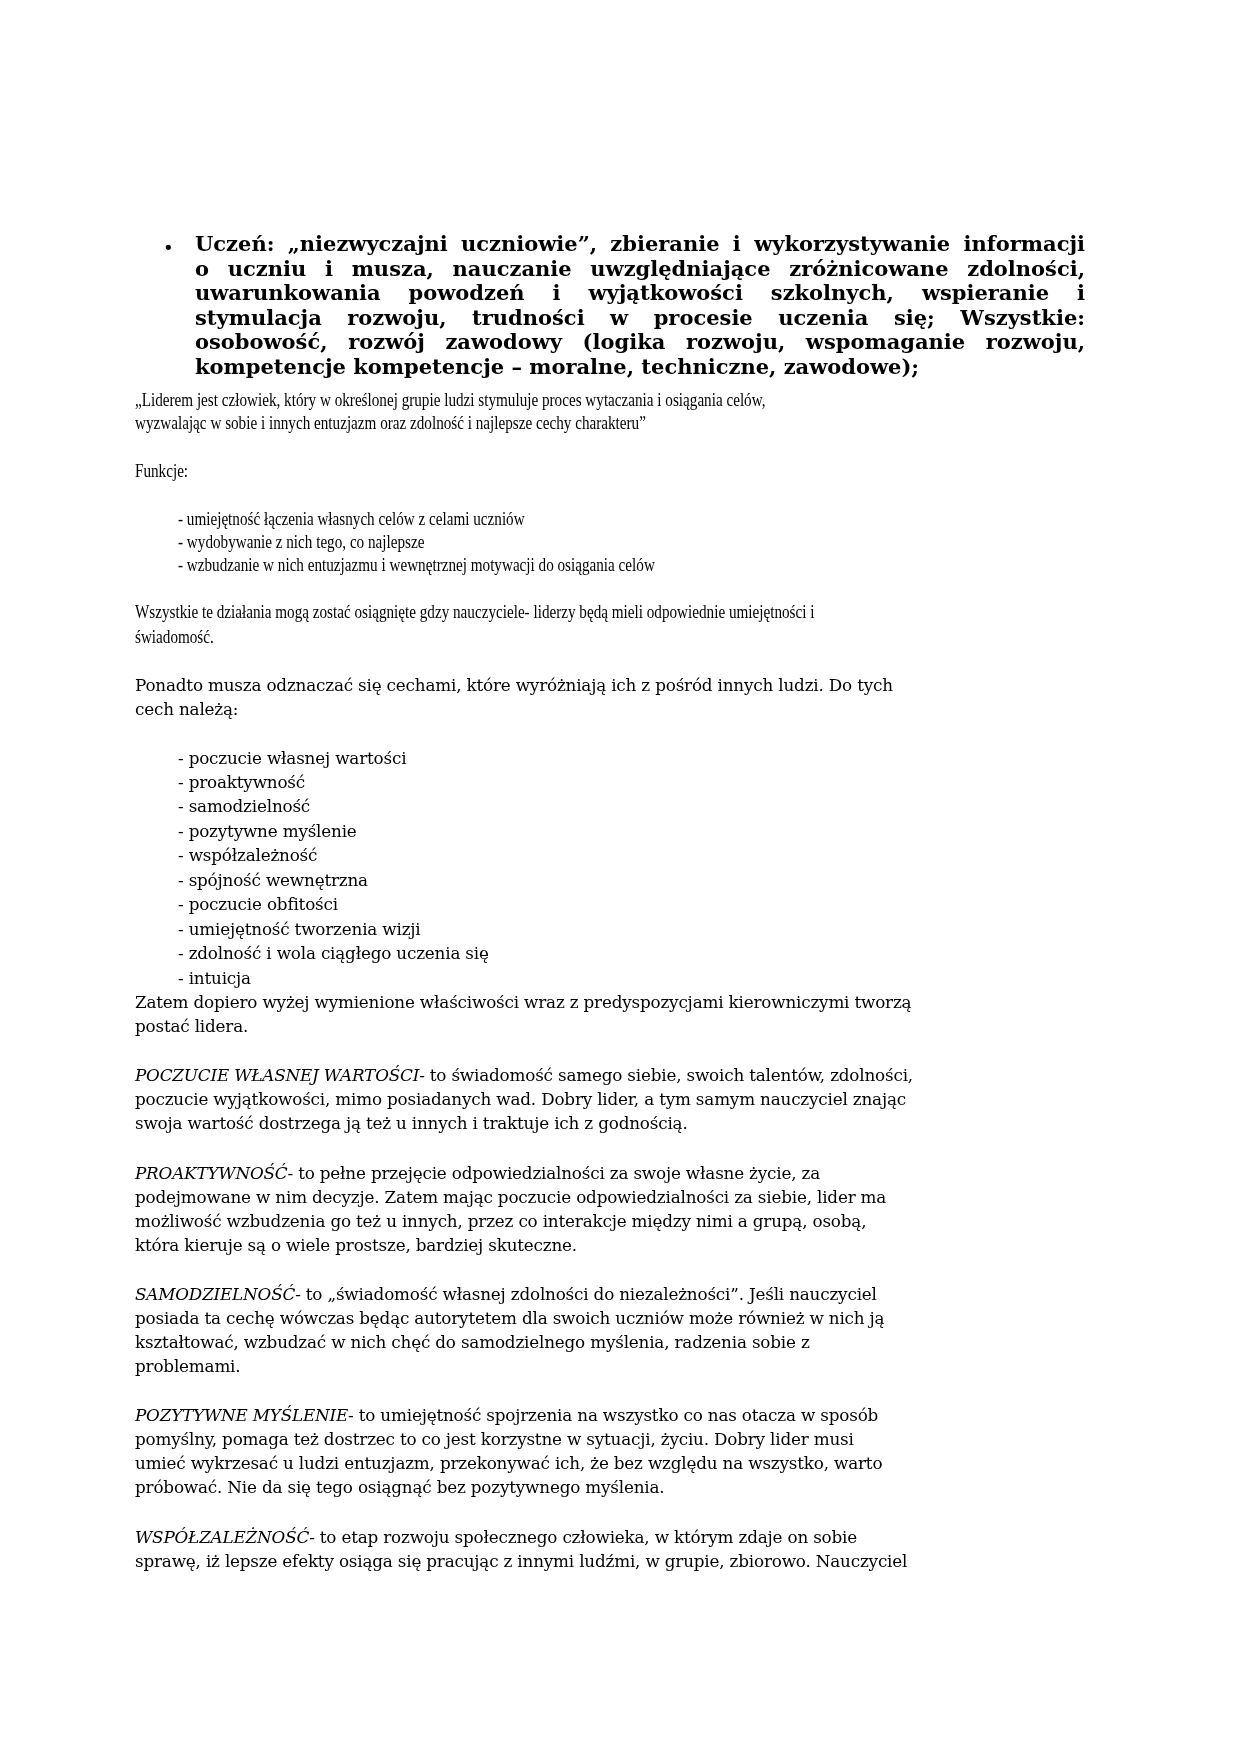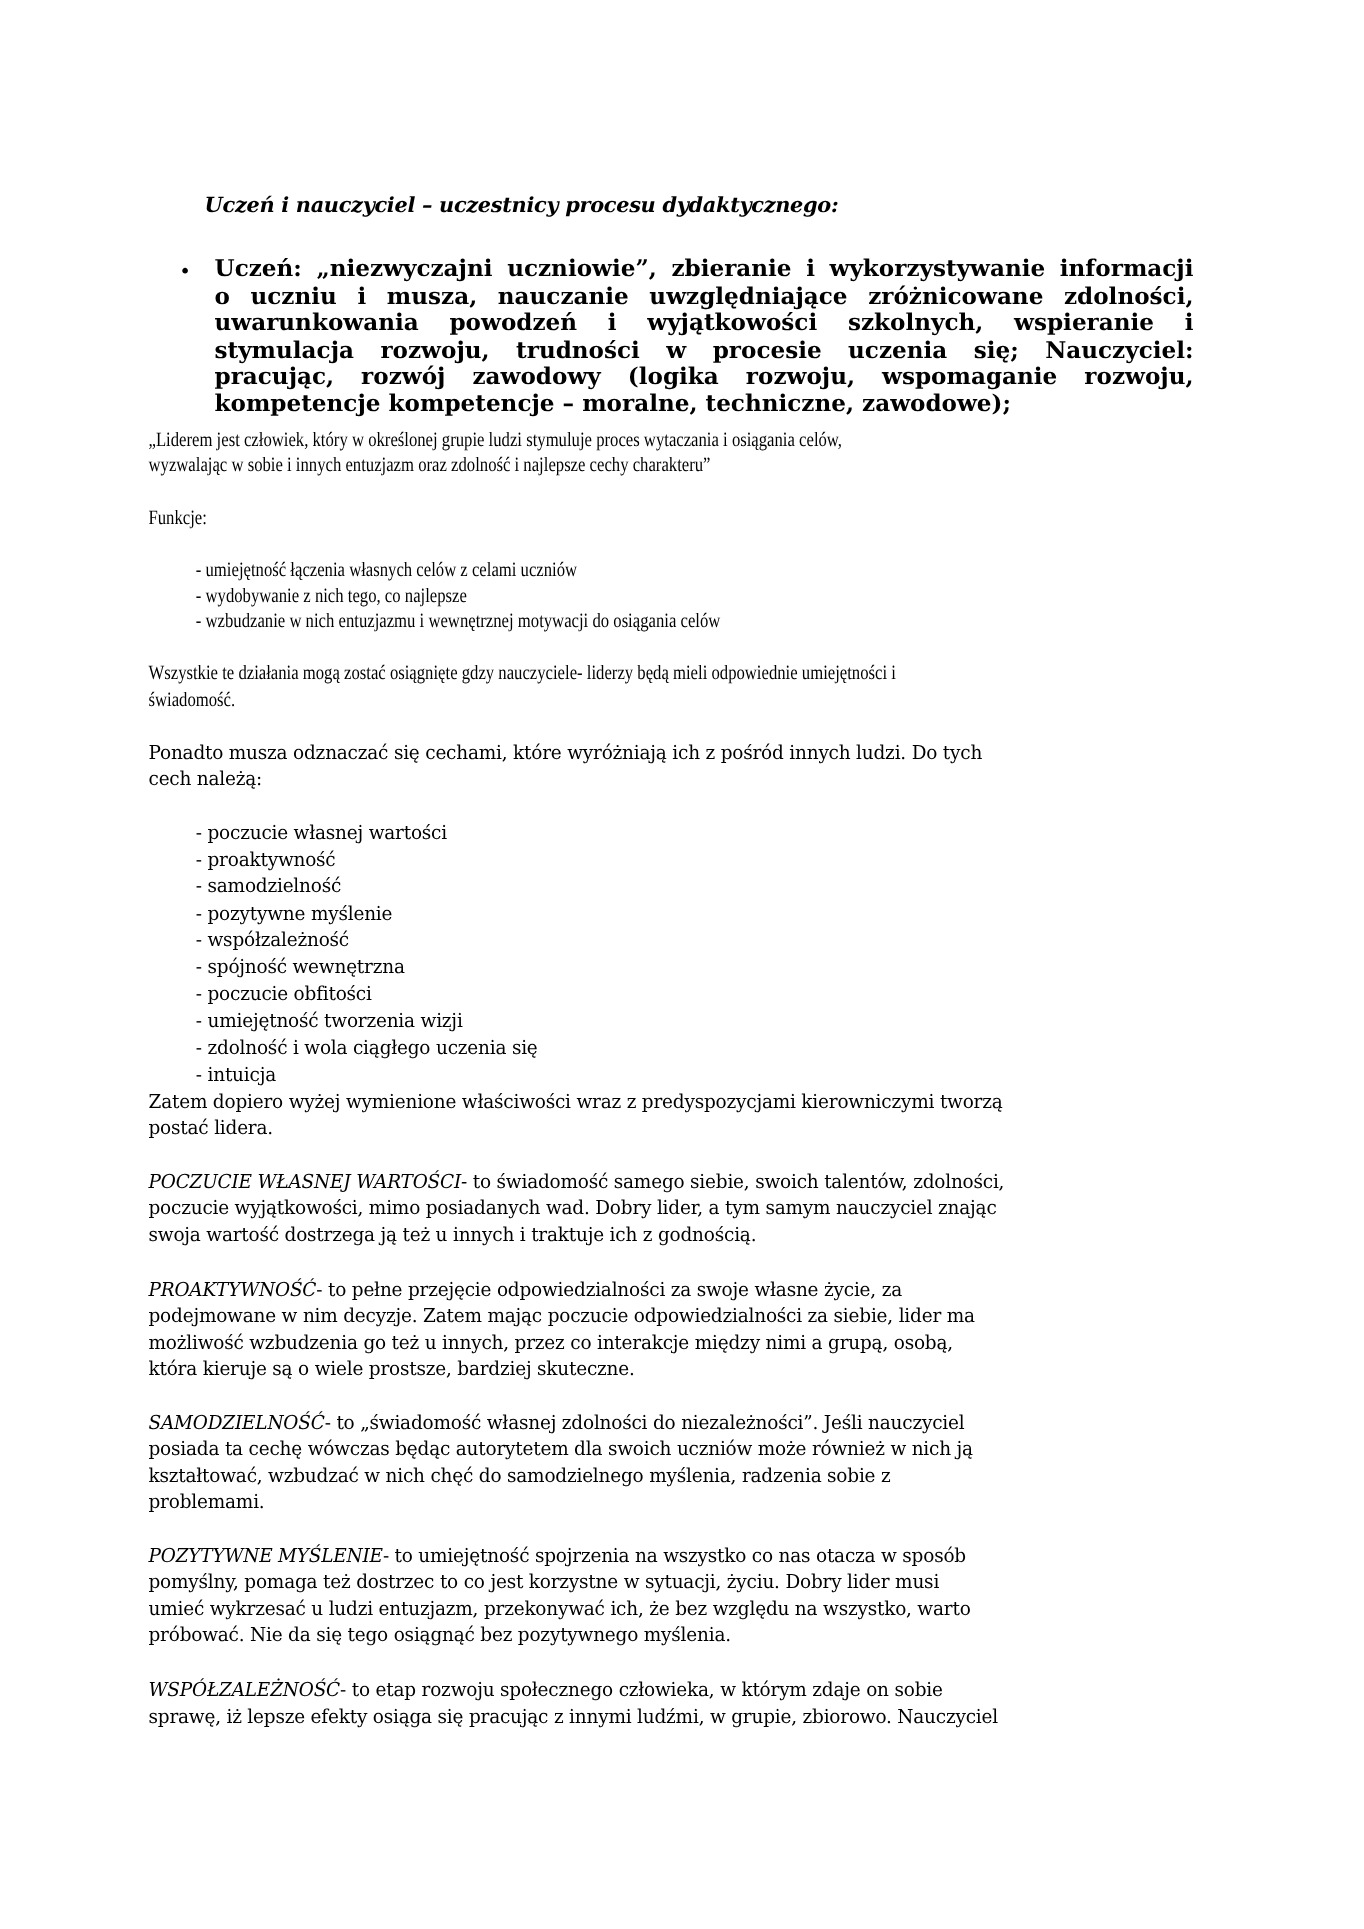--- a/index.html
+++ b/index.html
@@ -27,29 +27,28 @@
     position: absolute; font-family: "DejaVu Serif", serif; white-space: nowrap;
     font-size: 17.5px; transform-origin: left top; letter-spacing: -0.2px;
   }
   .italic { font-style: italic; }
 </style>
 </head>
 <body>
 
 <div class="page">
 
-  <div class="title">Uczeń i nauczyciel – uczestnicy procesu dydaktycznego:</div>
 
   <div class="bullet-block">
     <span class="bullet-dot">•</span>
     <div class="bullet-line" style="top:0px">Uczeń: „niezwyczajni uczniowie”, zbieranie i wykorzystywanie informacji</div>
     <div class="bullet-line" style="top:24.5px">o uczniu i musza, nauczanie uwzględniające zróżnicowane zdolności,</div>
     <div class="bullet-line" style="top:49px">uwarunkowania powodzeń i wyjątkowości szkolnych, wspieranie i</div>
-    <div class="bullet-line" style="top:73.5px">stymulacja rozwoju, trudności w procesie uczenia się; Nauczyciel:</div>
-    <div class="bullet-line" style="top:98px">pracując, rozwój zawodowy (logika rozwoju, wspomaganie rozwoju,</div>
+    <div class="bullet-line" style="top:73.5px">stymulacja rozwoju, trudności w procesie uczenia się; Wszystkie:</div>
+    <div class="bullet-line" style="top:98px">osobowość, rozwój zawodowy (logika rozwoju, wspomaganie rozwoju,</div>
     <div class="bullet-line last" style="top:122.5px">kompetencje kompetencje – moralne, techniczne, zawodowe);</div>
   </div>
 
   <div class="tnr" style="left:135px;top:390px;transform:scaleX(0.82)">„Liderem jest człowiek, który w określonej grupie ludzi stymuluje proces wytaczania i osiągania celów,</div>
   <div class="tnr" style="left:135px;top:413px;transform:scaleX(0.82)">wyzwalając w sobie i innych entuzjazm oraz zdolność i najlepsze cechy charakteru”</div>
 
   <div class="tnr" style="left:135px;top:461px;transform:scaleX(0.82)">Funkcje:</div>
 
   <div class="tnr" style="left:178px;top:509px;transform:scaleX(0.82)">- umiejętność łączenia własnych celów z celami uczniów</div>
   <div class="tnr" style="left:178px;top:532px;transform:scaleX(0.82)">- wydobywanie z nich tego, co najlepsze</div>

